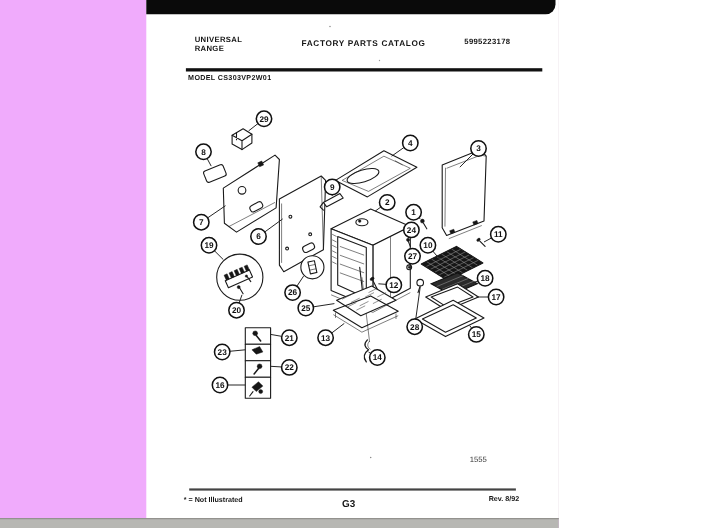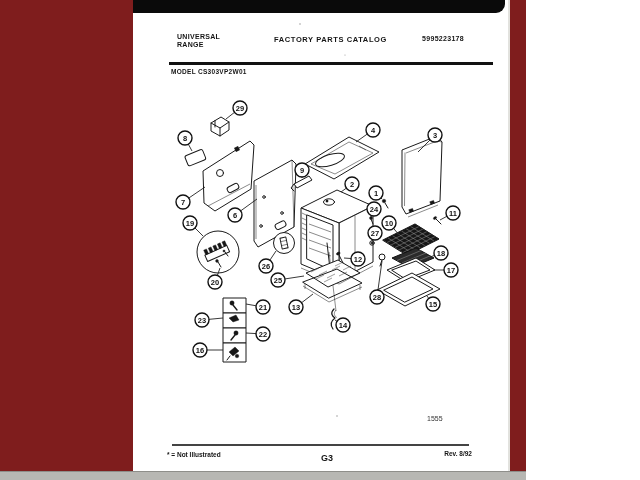--- a/index.html
+++ b/index.html
@@ -1,33 +1,33 @@
 <!DOCTYPE html>
 <html><head>
 <meta charset="utf-8">
 <style>
   html,body{margin:0;padding:0;}
-  .canvas{position:relative;width:508px;height:480px;background:#7f1d1d;overflow:hidden;
-          font-family:"Liberation Sans",sans-serif;color:#151515;padding-left:18px;}
+  .canvas{position:relative;width:508px;height:480px;background:#f0abfc;overflow:hidden;
+          font-family:"Liberation Sans",sans-serif;color:#151515;}
   .page{position:absolute;left:133px;top:0;width:375px;height:471px;background:#ffffff;
         box-shadow:2px 0 0 #e2e2de;}
   .topband{position:absolute;left:0;top:0;width:372px;height:13px;background:#0a0a0a;
            border-bottom-right-radius:9px;}
   .bottomstrip{position:absolute;left:0;top:471px;width:640px;height:9px;background:#b7b7b3;
                border-top:1px solid #8e8e8a;}
   .t{position:absolute;font-weight:700;white-space:nowrap;}
   .brand{left:44px;top:33px;font-size:7px;line-height:8px;letter-spacing:.3px;}
   .title{left:110px;top:35px;width:175px;text-align:center;font-size:7.5px;letter-spacing:.6px;}
   .pubnum{right:44px;top:35px;font-size:7px;letter-spacing:.3px;}
   .hrule{position:absolute;left:36px;top:62px;width:324px;height:3px;background:#111;}
   .model{left:38px;top:68px;font-size:6.5px;letter-spacing:.3px;}
   .fignum{left:294px;top:415px;font-size:7px;font-weight:400;color:#333;}
   .frule{position:absolute;left:39px;top:444px;width:297px;height:2px;background:#444;}
   .notil{left:34px;top:451px;font-size:6.5px;}
-  .pageno{left:183px;top:453px;width:22px;text-align:center;font-size:9px;}
+  .pageno{left:173px;top:453px;width:22px;text-align:center;font-size:9px;}
   .rev{right:36px;top:450px;font-size:6.5px;}
   .diagram{position:absolute;left:0;top:0;width:375px;height:471px;}
   svg{position:absolute;left:0;top:0;}
   .s{stroke:#1a1a1a;stroke-width:1;fill:none;stroke-linejoin:round;stroke-linecap:round;}
   .sf{stroke:#1a1a1a;stroke-width:1;fill:#fff;stroke-linejoin:round;}
   .thin{stroke:#2a2a2a;stroke-width:.55;fill:none;}
   .dk{fill:#161616;stroke:#161616;stroke-width:.4;}
   .grid{stroke:#9a9a9a;stroke-width:.5;}
   .hatch{stroke:#3a3a3a;stroke-width:.5;}
   .leader{stroke:#222;stroke-width:.9;}

